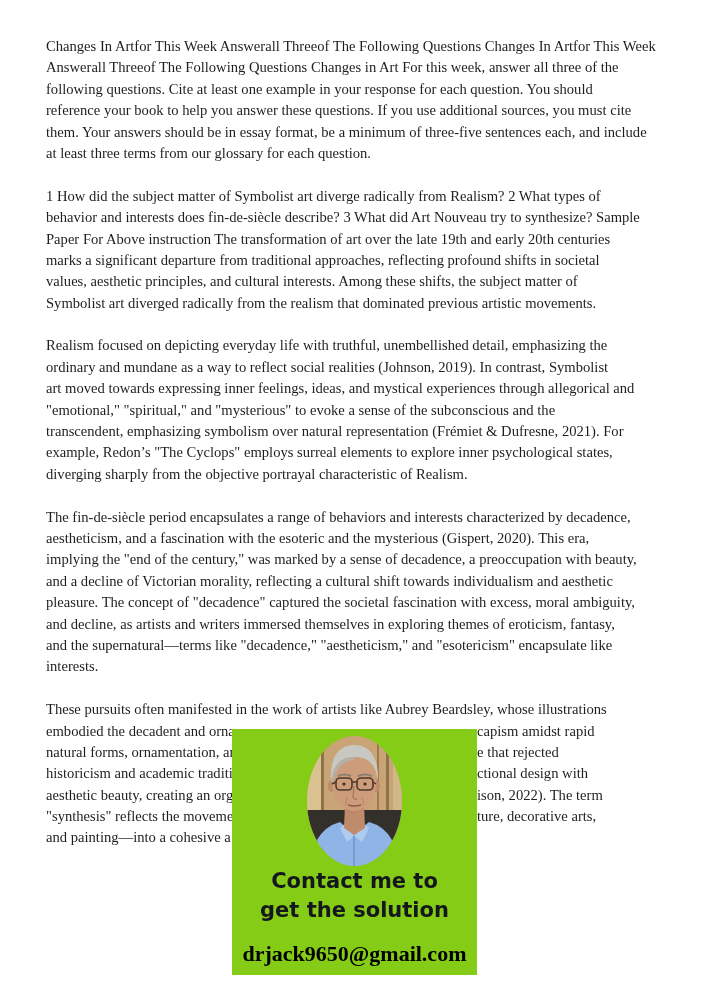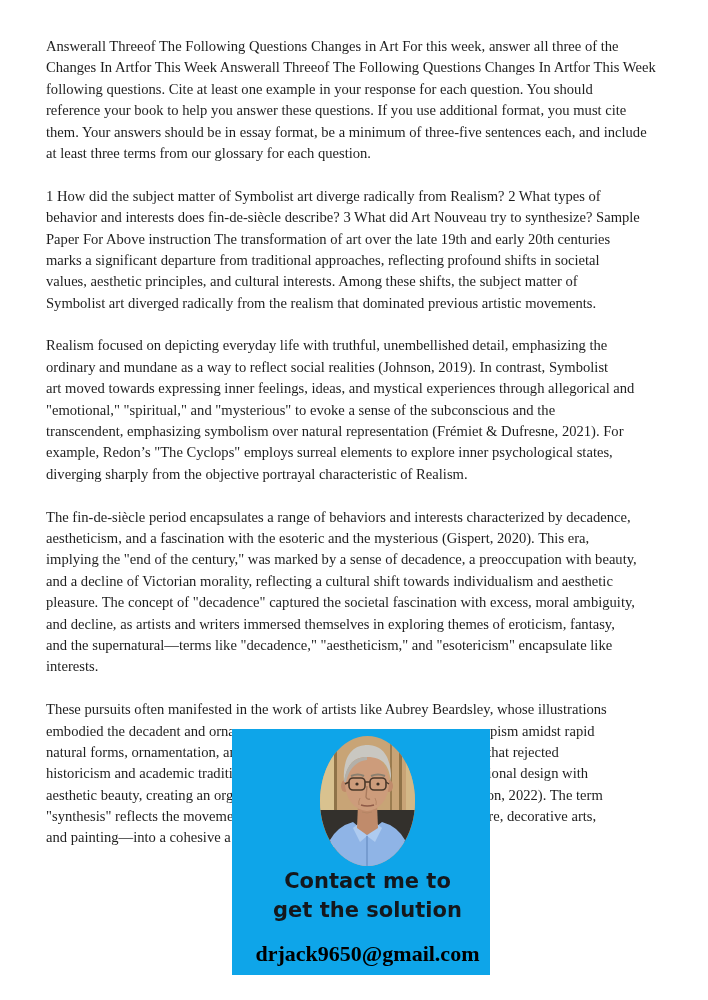--- a/index.html
+++ b/index.html
@@ -37,24 +37,24 @@
   }
 </style>
 </head>
 <body>
 
 <div class="page">
 
   <div class="doc">
 
     <div class="para">
+      <div class="line">Changes In Artfor This Week Answerall Threeof The Following Questions Changes In Artfor This Week</div>
       <div class="line">Answerall Threeof The Following Questions Changes in Art For this week, answer all three of the</div>
-      <div class="line">Changes In Artfor This Week Answerall Threeof The Following Questions Changes In Artfor This Week</div>
       <div class="line">following questions. Cite at least one example in your response for each question. You should</div>
-      <div class="line">reference your book to help you answer these questions. If you use additional format, you must cite</div>
+      <div class="line">reference your book to help you answer these questions. If you use additional sources, you must cite</div>
       <div class="line">them. Your answers should be in essay format, be a minimum of three-five sentences each, and include</div>
       <div class="line">at least three terms from our glossary for each question.</div>
     </div>
 
     <div class="para">
       <div class="line">1 How did the subject matter of Symbolist art diverge radically from Realism? 2 What types of</div>
       <div class="line">behavior and interests does fin-de-siècle describe? 3 What did Art Nouveau try to synthesize? Sample</div>
       <div class="line">Paper For Above instruction The transformation of art over the late 19th and early 20th centuries</div>
       <div class="line">marks a significant departure from traditional approaches, reflecting profound shifts in societal</div>
       <div class="line">values, aesthetic principles, and cultural interests. Among these shifts, the subject matter of</div>
@@ -105,21 +105,21 @@
         <span class="rfrag">ture, decorative arts,</span>
       </div>
       <div class="line">
         <span>and painting—into a cohesive a</span>
         <span class="rfrag"></span>
       </div>
     </div>
 
   </div>
 
-  <div class="overlay" style="background: #0ea5e9; padding-left: 13px;">
+  <div class="overlay" style="background: #84cc16;">
     <div class="photo">
       <svg width="95" height="130" viewBox="0 0 95 130" xmlns="http://www.w3.org/2000/svg">
         <defs>
           <clipPath id="ovalClip">
               <ellipse cx="47.5" cy="65" rx="47.5" ry="65"></ellipse>
             </clipPath>
         </defs>
         <g clip-path="url(#ovalClip)">
           <rect width="95" height="130" fill="#c8a476"></rect>
           <rect x="0" width="14" height="130" fill="#d9c28f"></rect>

